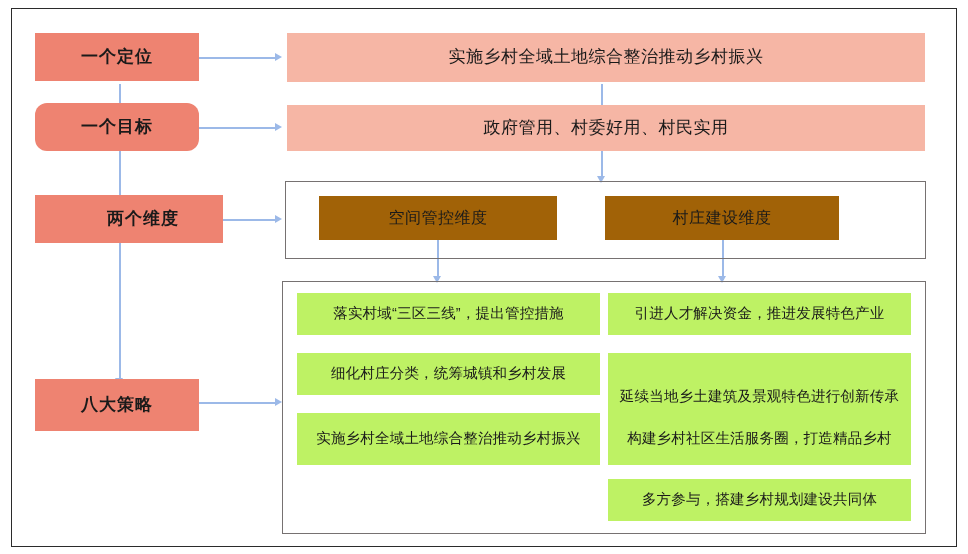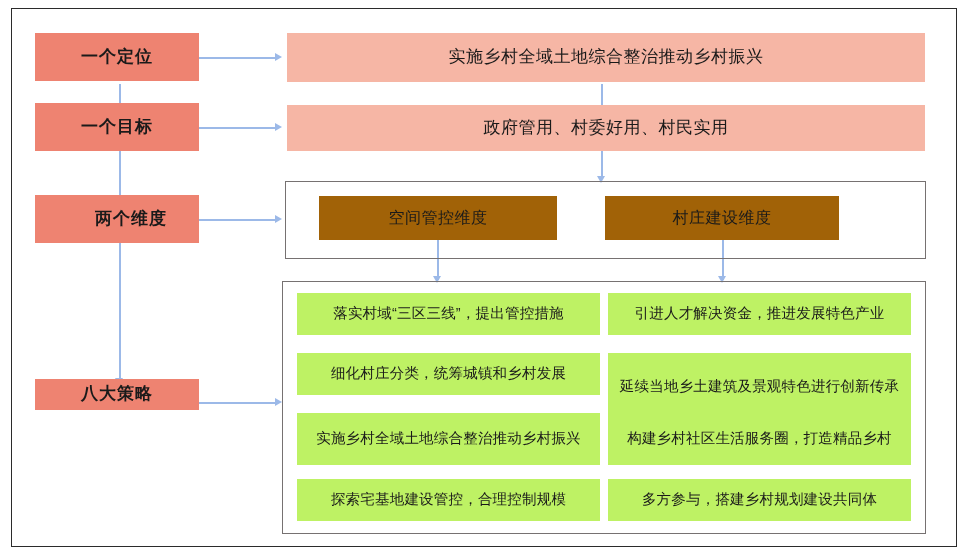--- a/index.html
+++ b/index.html
@@ -119,29 +119,29 @@
   <div class="conn conn-v" style="left:437px; top:240px; height:40px;"></div>
   <div class="arrow-down" style="left:433px; top:276px;"></div>
 
   <div class="conn conn-v" style="left:722px; top:240px; height:40px;"></div>
   <div class="arrow-down" style="left:718px; top:276px;"></div>
 
   <div class="box label-box" style="left:35px; top:33px; width:164px; height:48px;">
     <span>一个定位</span>
   </div>
 
-  <div class="box label-box" style="left:35px; top:103px; width:164px; height:48px;">
+  <div class="box label-box" style="left:35px; top:103px; width:164px; height:48px;border-radius:12px;">
     <span>一个目标</span>
   </div>
 
-  <div class="box label-box" style="left:35px; top:195px; width:164px; height:48px;padding-left:28px;">
+  <div class="box label-box" style="left:35px; top:195px; width:188px; height:48px;padding-left:28px;">
     <span>两个维度</span>
   </div>
 
-  <div class="box label-box" style="left:35px; top:379px; width:164px; height:31px;">
+  <div class="box label-box" style="left:35px; top:379px; width:164px; height:52px;">
     <span>八大策略</span>
   </div>
 
   <div class="box statement-box" style="left:287px; top:33px; width:638px; height:49px;">
     <span>实施乡村全域土地综合整治推动乡村振兴</span>
   </div>
 
   <div class="box statement-box" style="left:287px; top:105px; width:638px; height:46px;">
     <span>政府管用、村委好用、村民实用</span>
   </div>
@@ -160,28 +160,25 @@
 
   <div class="box strategy-box" style="left:297px; top:293px; width:303px; height:42px;">
     <span>落实村域“三区三线”，提出管控措施</span>
   </div>
   <div class="box strategy-box" style="left:297px; top:353px; width:303px; height:42px;">
     <span>细化村庄分类，统筹城镇和乡村发展</span>
   </div>
   <div class="box strategy-box" style="left:297px; top:413px; width:303px; height:52px;">
     <span>实施乡村全域土地综合整治推动乡村振兴</span>
   </div>
-  <div class="box strategy-box" style="left:297px; top:479px; width:303px; height:42px;">
-    <span>探索宅基地建设管控，合理控制规模</span>
-  </div>
 
   <div class="box strategy-box" style="left:608px; top:293px; width:303px; height:42px;">
     <span>引进人才解决资金，推进发展特色产业</span>
   </div>
-  <div class="box strategy-box" style="left:608px; top:353px; width:303px; height:68px;">
+  <div class="box strategy-box" style="left:608px; top:353px; width:303px; height:68px;align-items:flex-end;">
     <span>延续当地乡土建筑及景观特色进行创新传承</span>
   </div>
   <div class="box strategy-box" style="left:608px; top:413px; width:303px; height:52px;">
     <span>构建乡村社区生活服务圈，打造精品乡村</span>
   </div>
   <div class="box strategy-box" style="left:608px; top:479px; width:303px; height:42px;">
     <span>多方参与，搭建乡村规划建设共同体</span>
   </div>
 
 </div>

